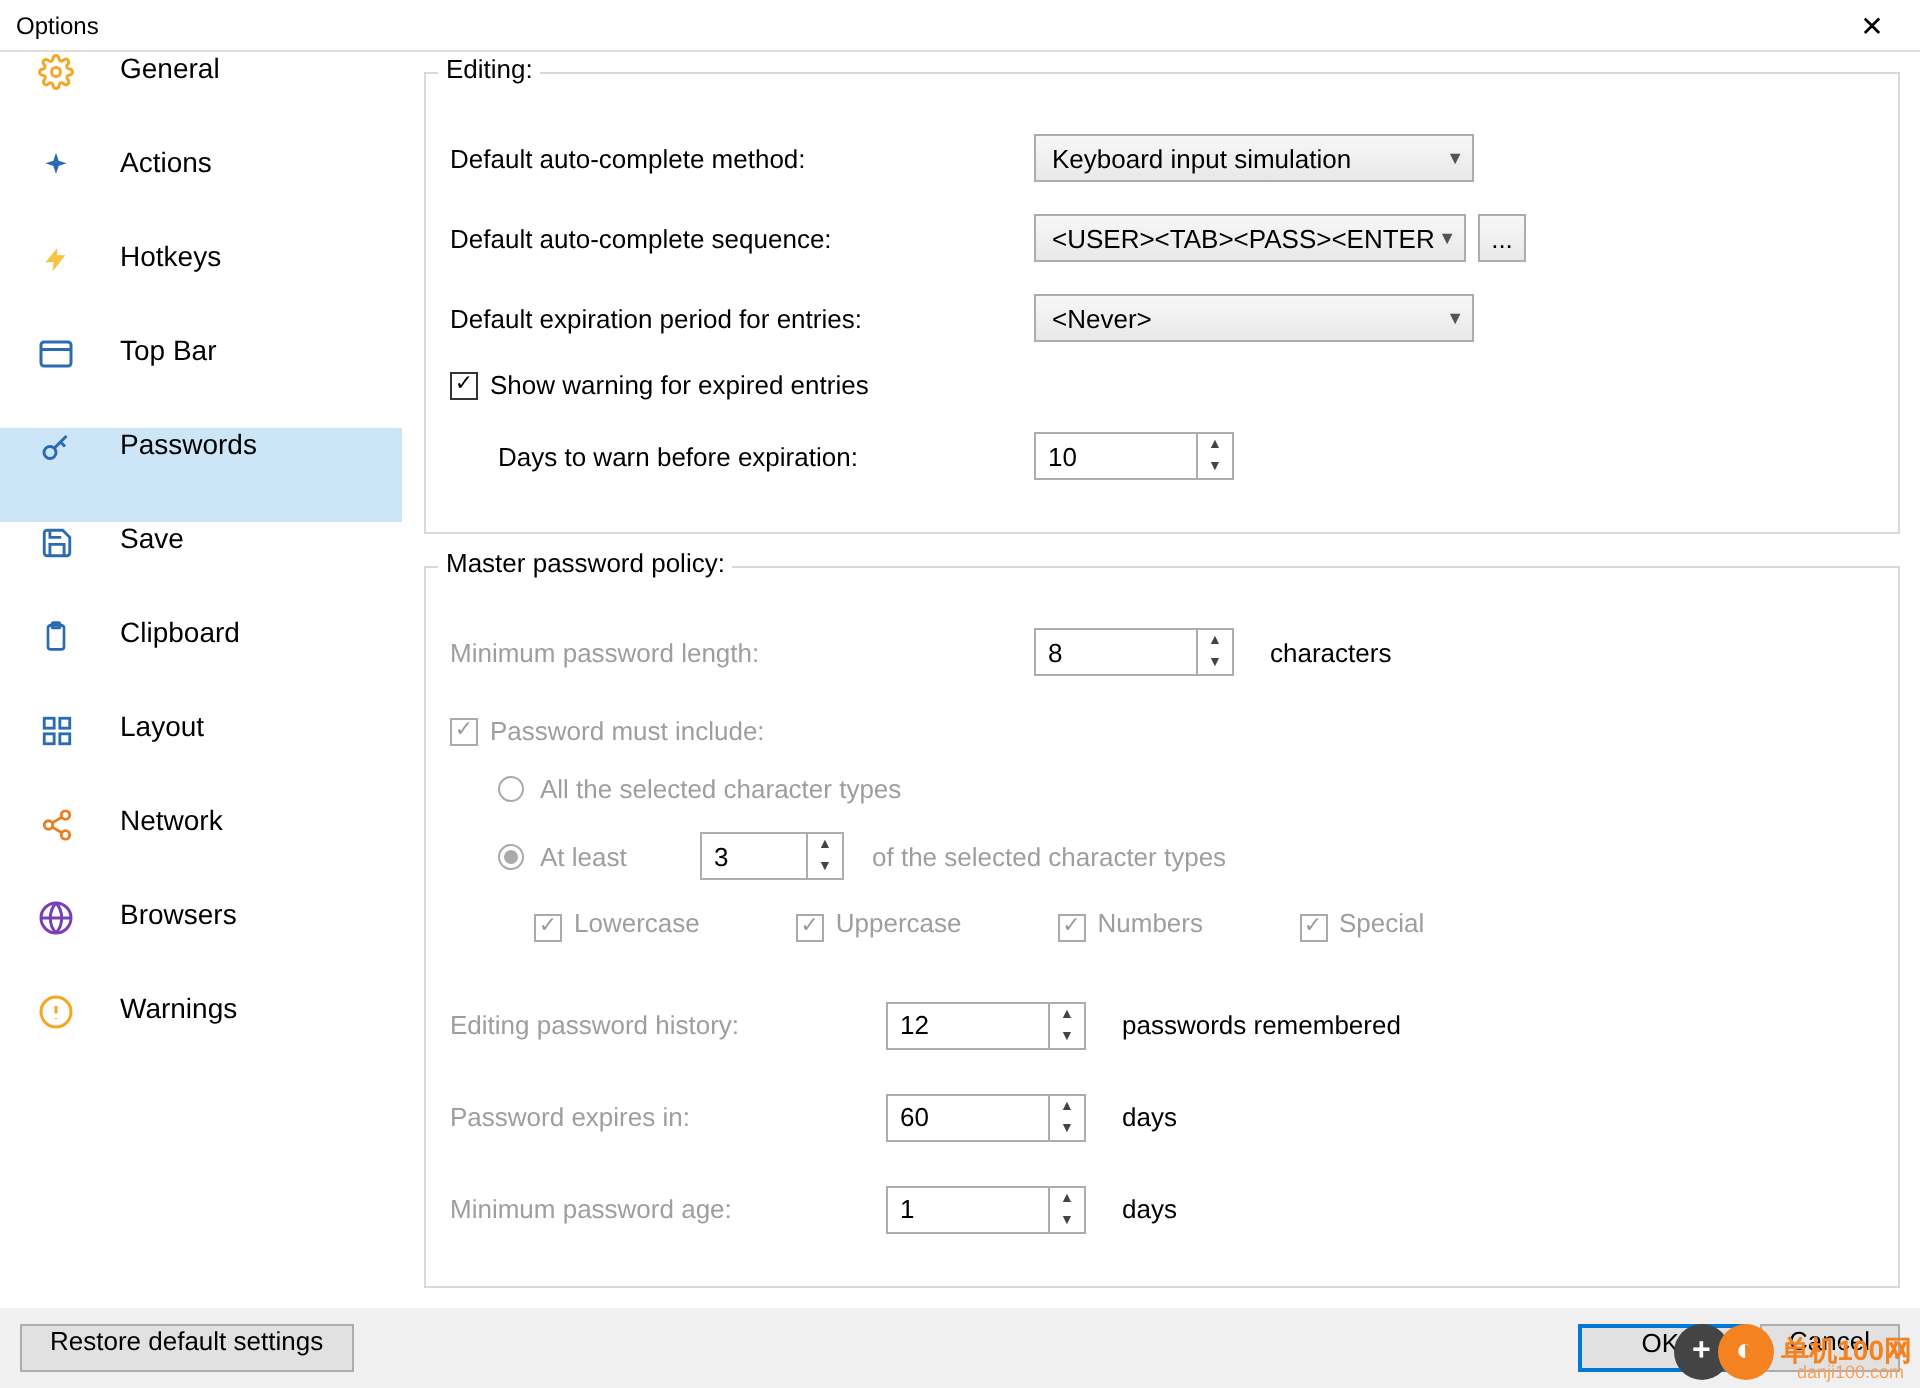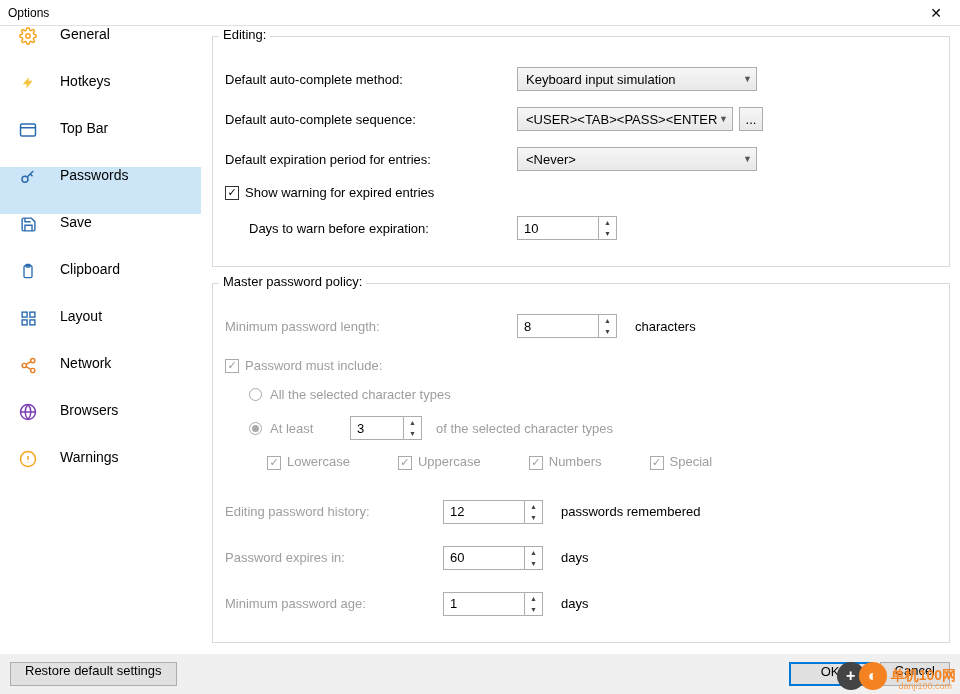--- a/index.html
+++ b/index.html
@@ -67,21 +67,21 @@
   display: flex;
   align-items: center;
   margin-top: 16px;
 }
 .row:first-of-type { margin-top: 4px; }
 .row .lbl { width: 292px; padding-left: 0; }
 .combo {
   display: flex;
   align-items: center;
   justify-content: space-between;
-  width: 240px;
+  width: 220px;
   height: 24px;
   background: linear-gradient(#f7f7f7, #e8e8e8);
   border: 1px solid #adadad;
   padding: 0 4px 0 8px;
   cursor: pointer;
 }
 .combo .chev { font-size: 9px; color: #555; }
 .combo.narrow { width: 216px; }
 .ell-btn {
   width: 24px; height: 24px;
@@ -181,20 +181,28 @@
     <div class="sidebar-item">
       <span class="sicon">
         <svg width="18" height="18" viewBox="0 0 24 24" fill="none" stroke="#f5a623" stroke-width="2">
             <circle cx="12" cy="12" r="3"></circle>
             <path d="M19.4 15a1.7 1.7 0 0 0 .3 1.8l.1.1a2 2 0 1 1-2.8 2.8l-.1-.1a1.7 1.7 0 0 0-1.8-.3 1.7 1.7 0 0 0-1 1.5V21a2 2 0 1 1-4 0v-.1a1.7 1.7 0 0 0-1-1.5 1.7 1.7 0 0 0-1.8.3l-.1.1a2 2 0 1 1-2.8-2.8l.1-.1a1.7 1.7 0 0 0 .3-1.8 1.7 1.7 0 0 0-1.5-1H3a2 2 0 1 1 0-4h.1a1.7 1.7 0 0 0 1.5-1 1.7 1.7 0 0 0-.3-1.8l-.1-.1a2 2 0 1 1 2.8-2.8l.1.1a1.7 1.7 0 0 0 1.8.3H9a1.7 1.7 0 0 0 1-1.5V3a2 2 0 1 1 4 0v.1a1.7 1.7 0 0 0 1 1.5 1.7 1.7 0 0 0 1.8-.3l.1-.1a2 2 0 1 1 2.8 2.8l-.1.1a1.7 1.7 0 0 0-.3 1.8V9a1.7 1.7 0 0 0 1.5 1H21a2 2 0 1 1 0 4h-.1a1.7 1.7 0 0 0-1.5 1z"></path>
           </svg>
       </span>
       <span class="slabel">General</span>
     </div>
 
+    <div class="sidebar-item">
+      <span class="sicon">
+        <svg width="16" height="16" viewBox="0 0 24 24" fill="#2b6cb0">
+            <path d="M12 2l2 6 6 2-6 2-2 6-2-6-6-2 6-2z"></path>
+          </svg>
+      </span>
+      <span class="slabel">Actions</span>
+    </div>
 
     <div class="sidebar-item">
       <span class="sicon">
         <svg width="14" height="18" viewBox="0 0 24 24" fill="#f5c542">
             <path d="M13 2L3 14h7l-1 8 11-14h-7z"></path>
           </svg>
       </span>
       <span class="slabel">Hotkeys</span>
     </div>
 

